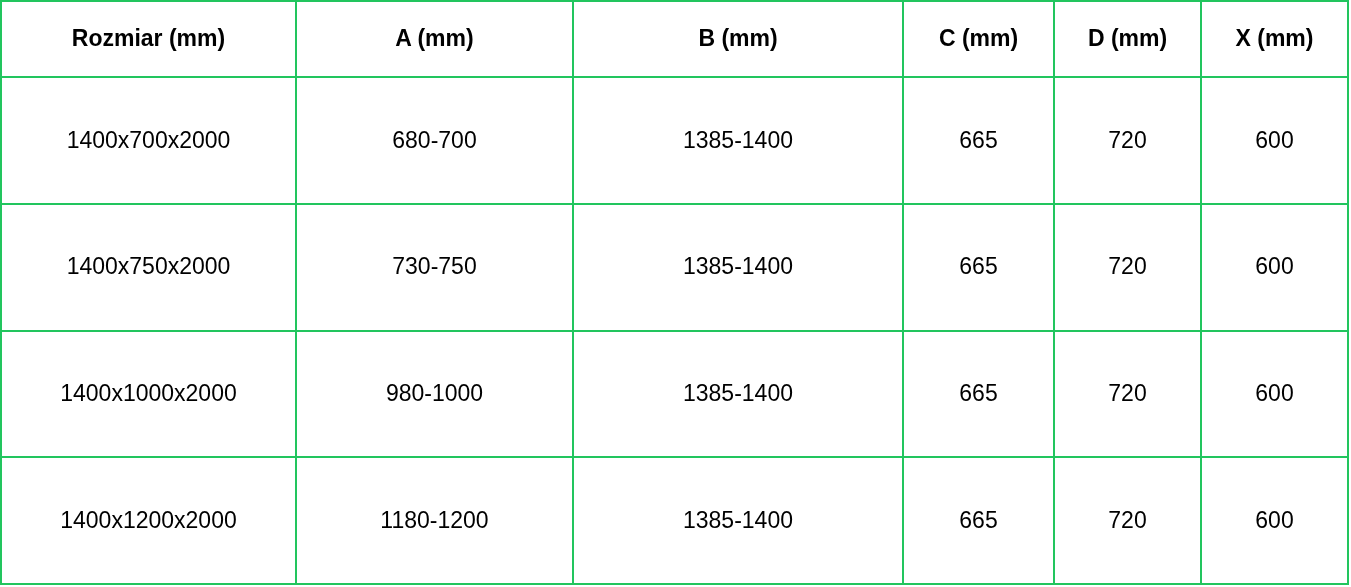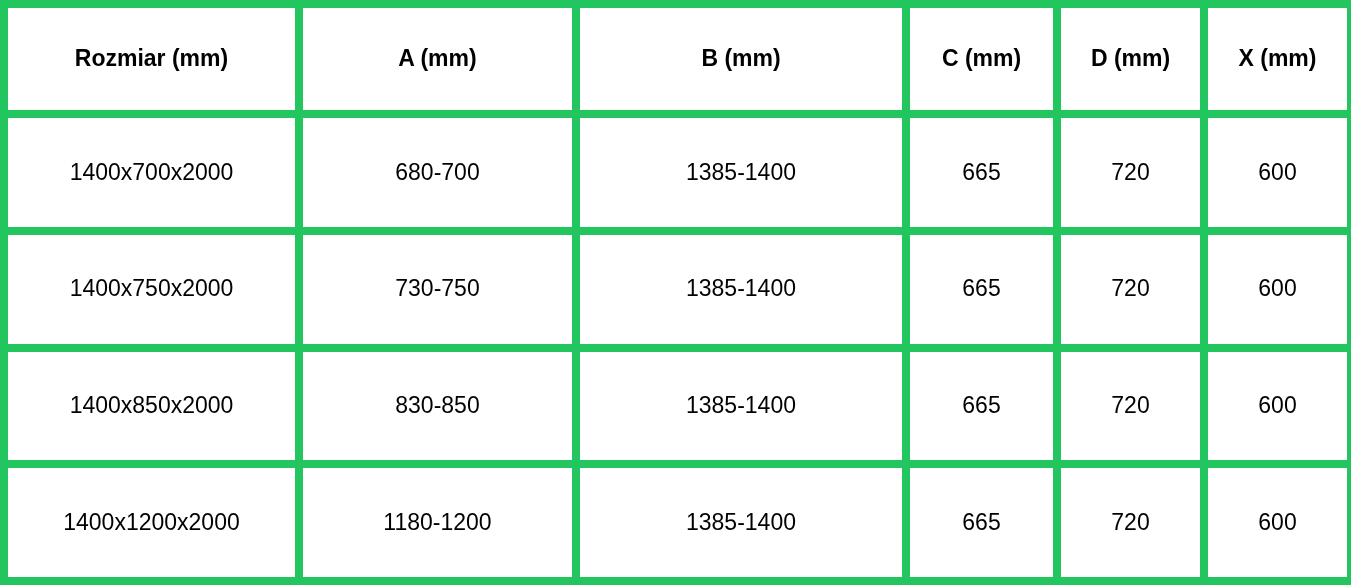--- a/index.html
+++ b/index.html
@@ -21,24 +21,24 @@
   }
   table.spec-table {
     border-collapse: collapse;
     width: 1349px;
     height: 585px;
     table-layout: fixed;
     margin: 0;
   }
   table.spec-table th,
   table.spec-table td {
-    border: 8px solid #22c55e;
+    border: 2px solid #22c55e;
     text-align: center;
     vertical-align: middle;
-    padding: 14px;
+    padding: 0;
     font-size: 23px;
     line-height: 1.1;
     white-space: nowrap;
   }
   table.spec-table th {
     font-weight: bold;
     font-size: 23px;
     height: 74px;
   }
   table.spec-table td {
@@ -87,22 +87,22 @@
       </tr>
       <tr>
         <td>1400x750x2000</td>
         <td>730-750</td>
         <td>1385-1400</td>
         <td>665</td>
         <td>720</td>
         <td>600</td>
       </tr>
       <tr>
-        <td>1400x850x2000</td>
-        <td>830-850</td>
+        <td>1400x1000x2000</td>
+        <td>980-1000</td>
         <td>1385-1400</td>
         <td>665</td>
         <td>720</td>
         <td>600</td>
       </tr>
       <tr>
         <td>1400x1200x2000</td>
         <td>1180-1200</td>
         <td>1385-1400</td>
         <td>665</td>

